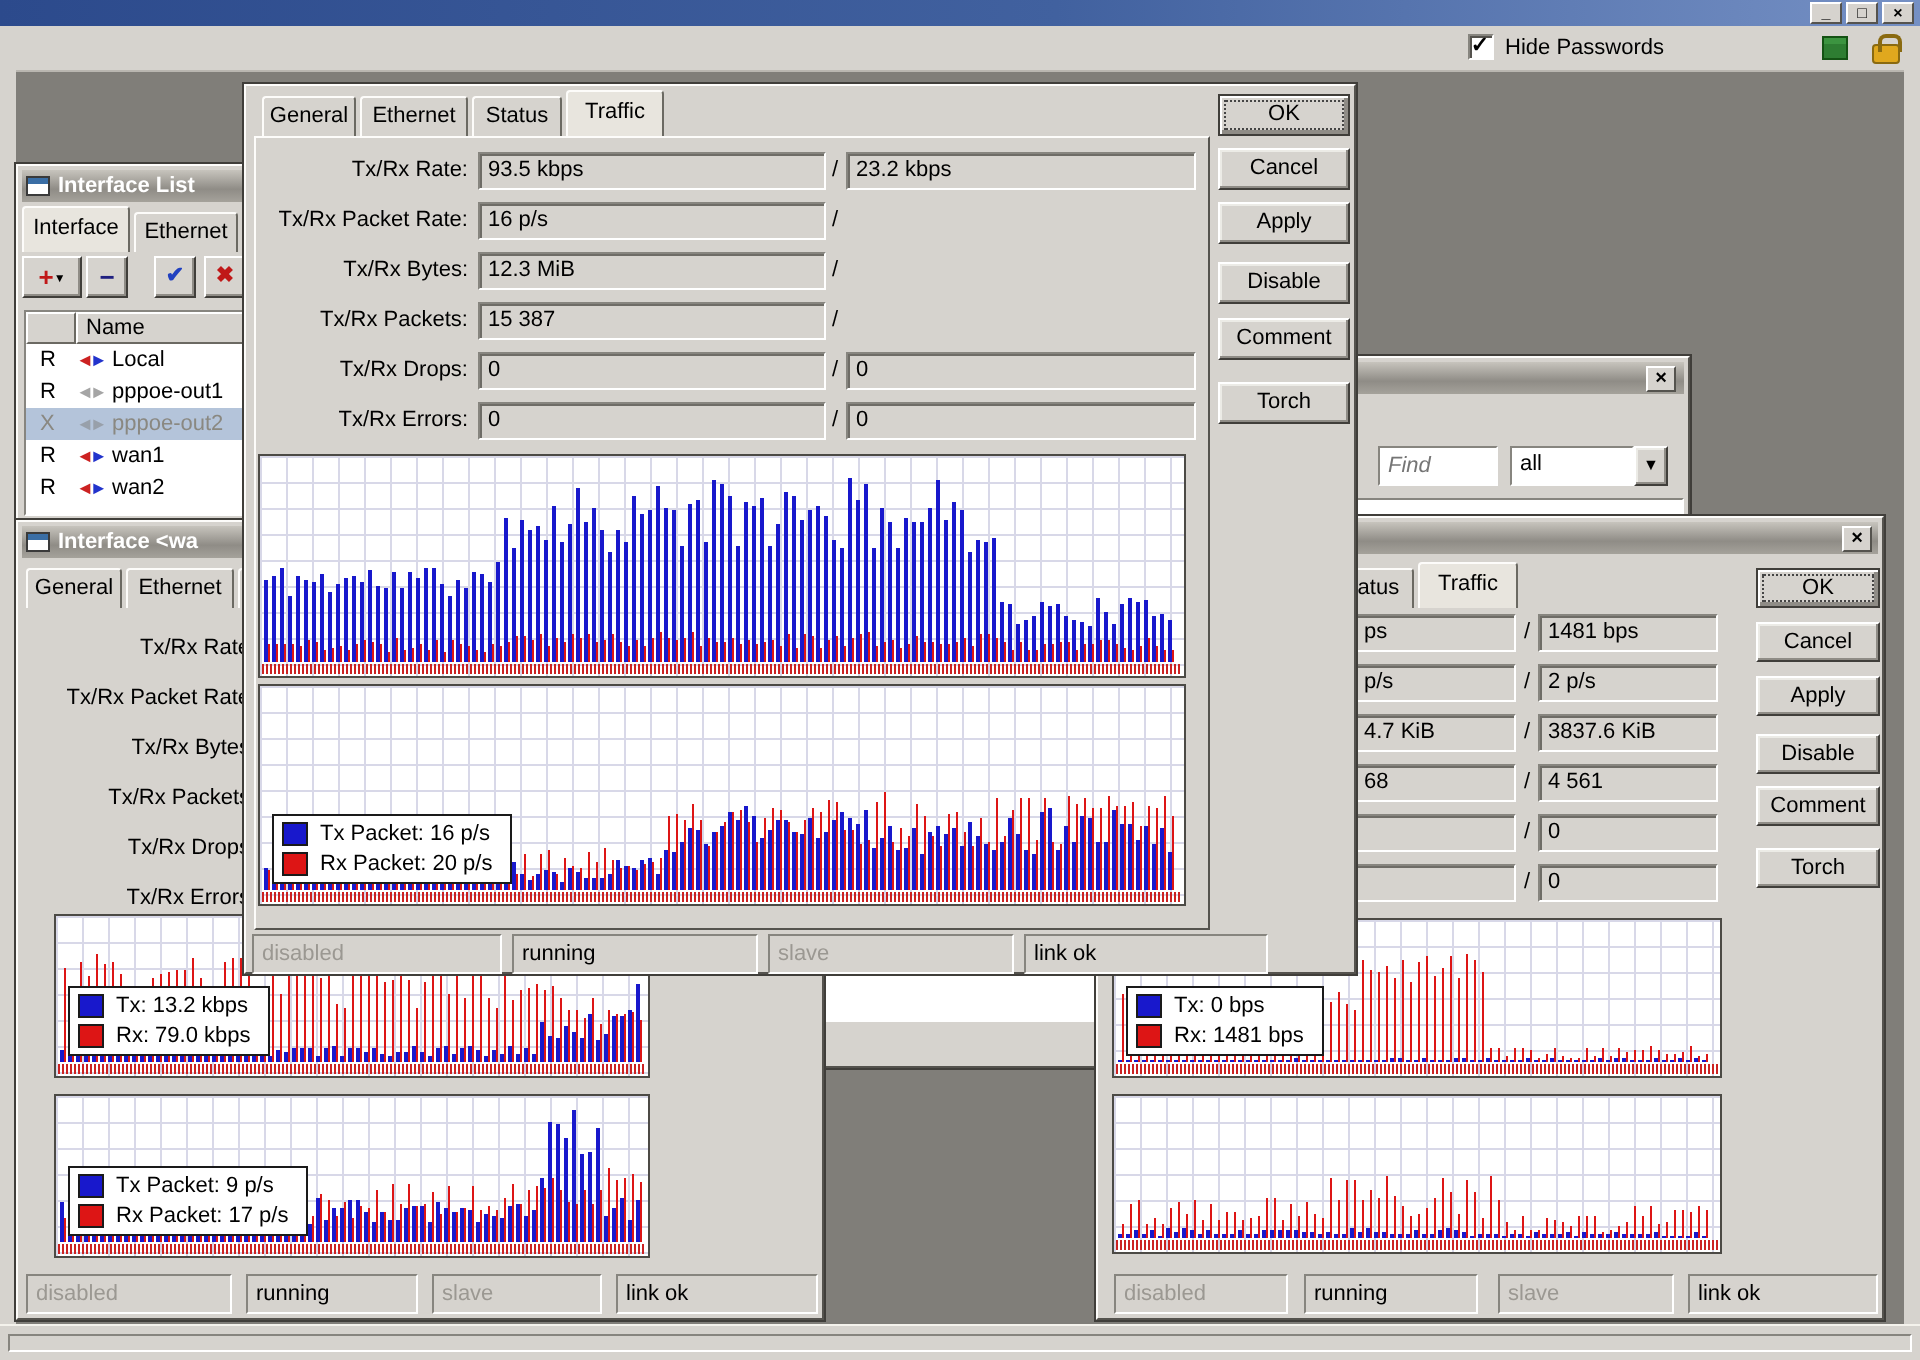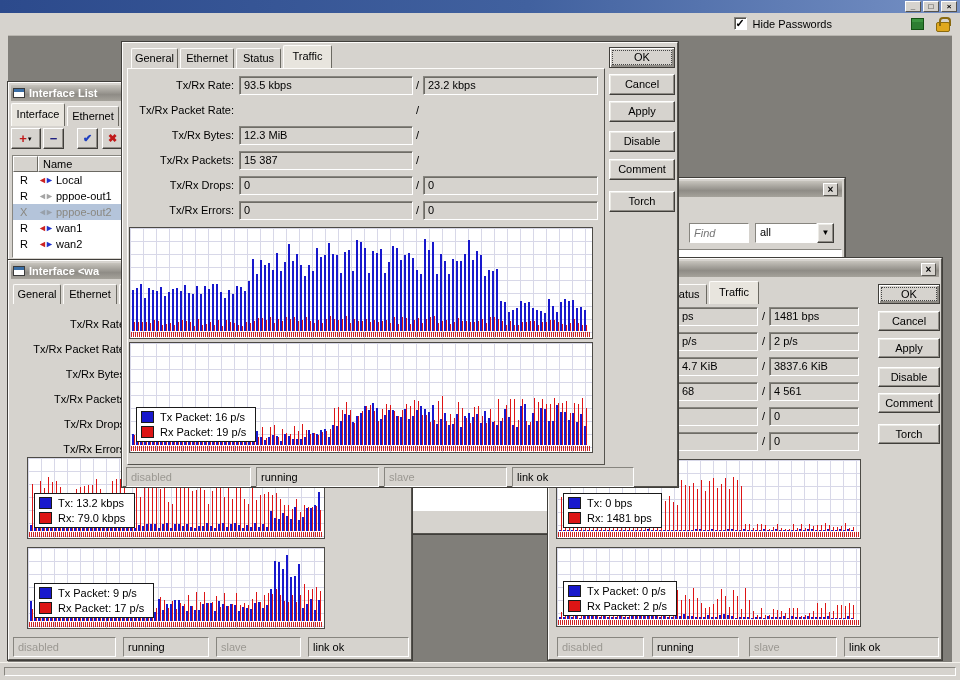--- a/index.html
+++ b/index.html
@@ -864,50 +864,41 @@
         <i style="left: 282px; width: 2px; height: 1.31783px; background: rgb(24, 24, 204);"></i>
         <i style="left: 284px; width: 1px; height: 14.1273px; background: rgb(221, 21, 21);"></i>
         <i style="left: 286px; width: 2px; height: 1px; background: rgb(24, 24, 204);"></i>
         <i style="left: 288px; width: 1px; height: 13.3786px; background: rgb(221, 21, 21);"></i>
         <i style="left: 290px; width: 2px; height: 3.01046px; background: rgb(24, 24, 204);"></i>
         <i style="left: 292px; width: 1px; height: 16.1368px; background: rgb(221, 21, 21);"></i>
         <i style="left: 294px; width: 2px; height: 1.44803px; background: rgb(24, 24, 204);"></i>
         <i style="left: 296px; width: 1px; height: 14.007px; background: rgb(221, 21, 21);"></i>
       </div>
       <div class="baseline"></div>
-      <div class="legend">
-        <div class="legend-row">
-          <span class="swatch" style="background: rgb(24, 24, 204);"></span>
-          <span class="legend-label">Tx Packet:  0 p/s</span>
-        </div>
-        <div class="legend-row">
-          <span class="swatch" style="background: rgb(221, 21, 21);"></span>
-          <span class="legend-label">Rx Packet:  2 p/s</span>
-        </div>
-      </div>
     </div>
   <div class="sseg dim" style="left:8px;top:378px;width:87px">disabled</div>
   <div class="sseg" style="left:103px;top:378px;width:87px">running</div>
   <div class="sseg dim" style="left:200px;top:378px;width:88px">slave</div>
   <div class="sseg" style="left:295px;top:378px;width:95px">link ok</div>
 </div>
 
 <div class="win" style="left:122px;top:42px;width:556px;height:445px;z-index:50">
   <div class="tab" style="left:8px;width:47px"><span>General</span></div>
   <div class="tab" style="left:57px;width:54px"><span>Ethernet</span></div>
   <div class="tab" style="left:113px;width:45px"><span>Status</span></div>
   <div class="tab active" style="left:160px;width:49px"><span>Traffic</span></div>
   <div class="pane" style="left:4px;top:25px;width:478px;height:397px"></div>
 
   <div class="lbl" style="left:4px;top:33px;width:107px">Tx/Rx Rate:</div>
   <div class="field" style="left:116px;top:33px;width:174px"><span>93.5 kbps</span></div>
   <span class="slash" style="left:293px;top:33px">/</span>
   <div class="field" style="left:300px;top:33px;width:175px"><span>23.2 kbps</span></div>
 
   <div class="lbl" style="left:4px;top:58px;width:107px">Tx/Rx Packet Rate:</div>
+  <div class="field" style="left:116px;top:58px;width:174px"><span>16 p/s</span></div>
   <span class="slash" style="left:293px;top:58px">/</span>
 
   <div class="lbl" style="left:4px;top:83px;width:107px">Tx/Rx Bytes:</div>
   <div class="field" style="left:116px;top:83px;width:174px"><span>12.3 MiB</span></div>
   <span class="slash" style="left:293px;top:83px">/</span>
 
   <div class="lbl" style="left:4px;top:108px;width:107px">Tx/Rx Packets:</div>
   <div class="field" style="left:116px;top:108px;width:174px"><span>15 387</span></div>
   <span class="slash" style="left:293px;top:108px">/</span>
 
@@ -1386,21 +1377,21 @@
         <i style="left: 456px; width: 1px; height: 37.0638px; background: rgb(221, 21, 21);"></i>
       </div>
       <div class="baseline"></div>
       <div class="legend">
         <div class="legend-row">
           <span class="swatch" style="background: rgb(24, 24, 204);"></span>
           <span class="legend-label">Tx Packet:  16 p/s</span>
         </div>
         <div class="legend-row">
           <span class="swatch" style="background: rgb(221, 21, 21);"></span>
-          <span class="legend-label">Rx Packet:  19 p/s</span>
+          <span class="legend-label">Rx Packet:  20 p/s</span>
         </div>
       </div>
     </div>
 
   <div class="sseg dim" style="left:3px;top:424px;width:125px">disabled</div>
   <div class="sseg" style="left:133px;top:424px;width:123px">running</div>
   <div class="sseg dim" style="left:261px;top:424px;width:123px">slave</div>
   <div class="sseg" style="left:389px;top:424px;width:122px">link ok</div>
 
   <div class="btn btn-default" style="left:486px;top:4px;width:66px;height:21px"><span>OK</span></div>

